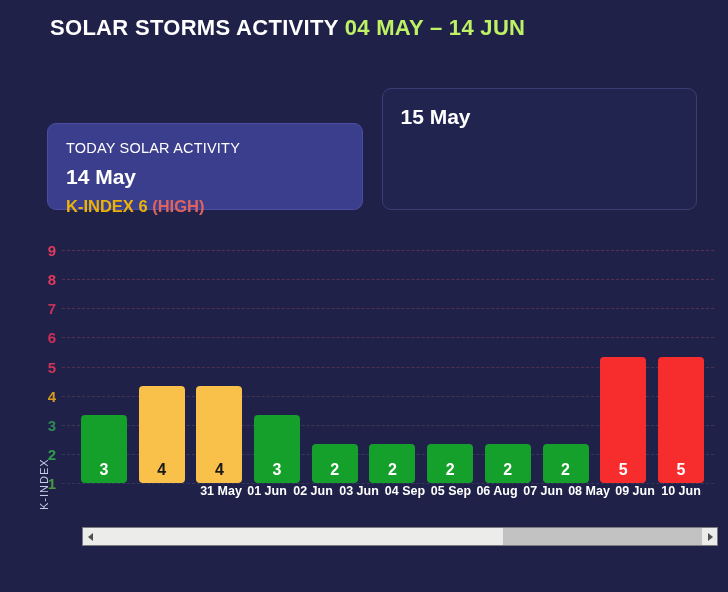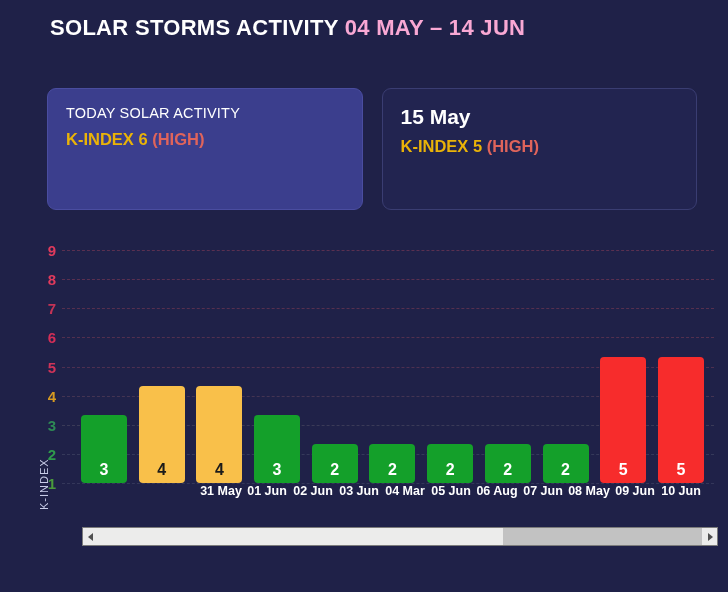--- a/index.html
+++ b/index.html
@@ -25,41 +25,42 @@
   .header {
     position: absolute;
     left: 50px;
     top: 15px;
     font-size: 22px;
     font-weight: bold;
     letter-spacing: 0.3px;
     white-space: nowrap;
   }
   .header .title-main { color: #ffffff; }
-  .header .title-range { color: #f9a8d4; margin-left: 6px; }
+  .header .title-range { color: #bef264; margin-left: 6px; }
 
   
   .cards {
     position: absolute;
     left: 47px;
     top: 88px;
     width: 650px;
     height: 122px;
     display: flex;
     gap: 19px;
   }
   .card {
     flex: 1 1 0;
     border-radius: 9px;
     box-sizing: border-box;
     padding: 16px 0 0 18px;
   }
   .card.active {
     background: #3b3e8d;
     border: 1px solid #4a4da0;
+    margin-top: 35px;
   }
   .card.inactive {
     background: #222450;
     border: 1px solid #3a3d72;
   }
   .card-label {
     color: #ffffff;
     font-size: 14.5px;
     letter-spacing: 0.2px;
     margin-bottom: 9px;
@@ -236,32 +237,29 @@
 <div class="page">
 
   <div class="header">
     <span class="title-main">SOLAR STORMS ACTIVITY</span><span class="title-range">04 MAY – 14 JUN</span>
   </div>
 
   <div class="cards">
 
     <div class="card active">
       <div class="card-label">TODAY SOLAR ACTIVITY</div>
+      <div class="card-date">14 May</div>
       <div class="card-kindex">
         <span class="k-val">K-INDEX 6</span>
         <span class="k-sev">(HIGH)</span>
       </div>
     </div>
 
     <div class="card inactive">
       <div class="card-date">15 May</div>
-      <div class="card-kindex">
-        <span class="k-val">K-INDEX 5</span>
-        <span class="k-sev">(HIGH)</span>
-      </div>
     </div>
 
   </div>
 
   <div class="chart-area">
 
     <div class="y-axis">
         <div class="y-tick" style="top: 18px; color: rgb(224, 58, 92);">9</div>
         <div class="y-tick" style="top: 47.125px; color: rgb(224, 58, 92);">8</div>
         <div class="y-tick" style="top: 76.25px; color: rgb(196, 51, 86);">7</div>
@@ -342,22 +340,22 @@
             </div>
           </div>
         </div>
     </div>
 
     <div class="x-axis">
         <div class="x-tick">31 May</div>
         <div class="x-tick">01 Jun</div>
         <div class="x-tick">02 Jun</div>
         <div class="x-tick">03 Jun</div>
-        <div class="x-tick">04 Mar</div>
-        <div class="x-tick">05 Jun</div>
+        <div class="x-tick">04 Sep</div>
+        <div class="x-tick">05 Sep</div>
         <div class="x-tick">06 Aug</div>
         <div class="x-tick">07 Jun</div>
         <div class="x-tick">08 May</div>
         <div class="x-tick">09 Jun</div>
         <div class="x-tick">10 Jun</div>
       </div>
 
     <div class="y-caption">K-INDEX</div>
   </div>
 

